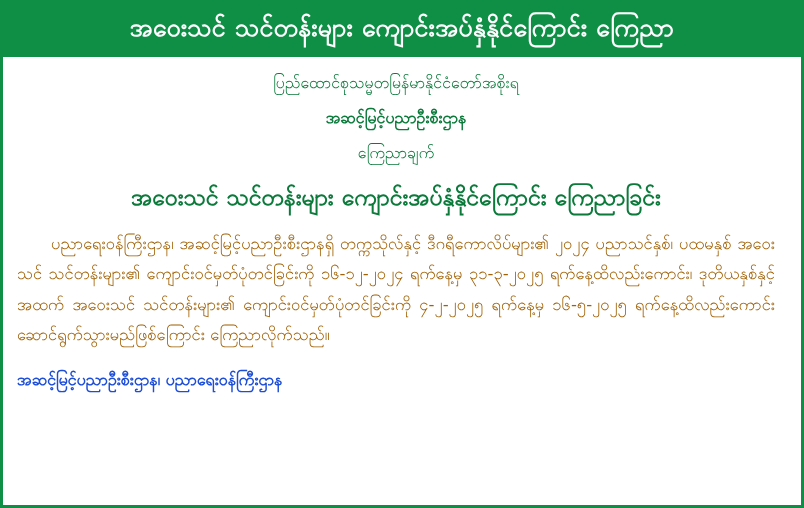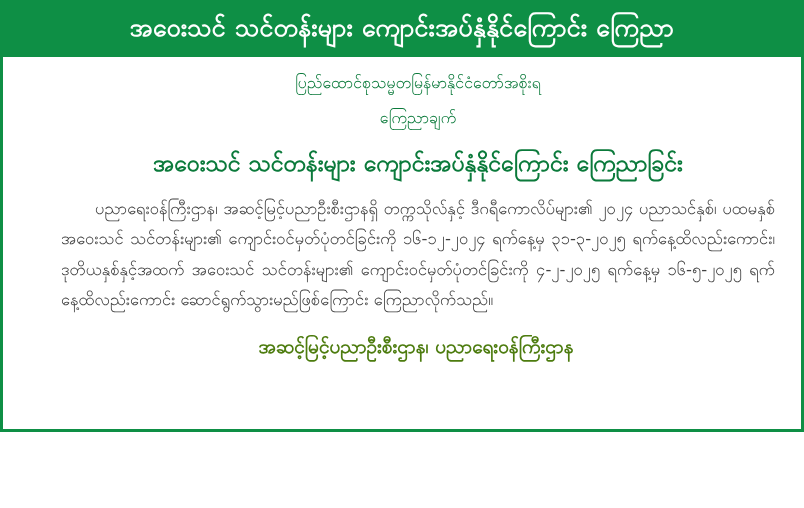--- a/index.html
+++ b/index.html
@@ -10,39 +10,38 @@
   body {
     width: 804px;
     height: 508px;
     font-family: "DejaVu Sans", "Liberation Sans", sans-serif;
     color: #0b7a3b;
     overflow: hidden;
   }
   .page {
     position: relative;
     width: 804px;
-    height: 432px;
+    height: 508px;
     box-sizing: border-box;
     border: 3px solid #0e8f45;
     background: #ffffff;
   }
   .banner {
     background: #0e8f45;
     color: #ffffff;
     text-align: center;
     padding: 10px 8px 14px 8px;
     font-size: 25px;
     font-weight: bold;
     line-height: 1.2;
     letter-spacing: 0.3px;
   }
   .body-area {
-    padding: 14px 26px 10px 26px;
+    padding: 14px 26px 10px 14px;
     color: #0b7a3b;
-    margin-left: 32px;
   }
   .center-line {
     text-align: center;
     font-size: 16px;
     line-height: 1.55;
     margin: 0 0 6px 0;
     color: #0b7a3b;
   }
   .center-line.bold {
     font-weight: bold;
@@ -58,43 +57,44 @@
     line-height: 1.45;
     color: #0b7a3b;
   }
   .para {
     text-align: justify;
     text-justify: inter-word;
     font-size: 16.5px;
     line-height: 1.85;
     margin: 0 0 8px 0;
     text-indent: 34px;
-    color: #404040;
+    color: #a16207;
   }
   .signature {
-    text-align: center;
-    font-size: 19px;
+    text-align: left;
+    font-size: 16px;
     font-weight: bold;
     margin-top: 18px;
     padding-right: 4px;
-    color: #4d7c0f;
+    color: #1d4ed8;
   }
 </style>
 </head>
 <body>
 
 <div class="page">
 
   <div class="banner">
     <span>အဝေးသင် သင်တန်းများ ကျောင်းအပ်နှံနိုင်ကြောင်း ကြေညာ</span>
   </div>
 
   <div class="body-area">
 
     <p class="center-line">ပြည်ထောင်စုသမ္မတမြန်မာနိုင်ငံတော်အစိုးရ</p>
+    <p class="center-line bold gap-top">အဆင့်မြင့်ပညာဦးစီးဌာန</p>
     <p class="center-line gap-top">ကြေညာချက်</p>
 
     <p class="headline">အဝေးသင် သင်တန်းများ ကျောင်းအပ်နှံနိုင်ကြောင်း ကြေညာခြင်း</p>
 
     <p class="para">ပညာရေးဝန်ကြီးဌာန၊ အဆင့်မြင့်ပညာဦးစီးဌာနရှိ တက္ကသိုလ်နှင့် ဒီဂရီကောလိပ်များ၏ ၂၀၂၄ ပညာသင်နှစ်၊ ပထမနှစ် အဝေးသင် သင်တန်းများ၏ ကျောင်းဝင်မှတ်ပုံတင်ခြင်းကို ၁၆-၁၂-၂၀၂၄ ရက်နေ့မှ ၃၁-၃-၂၀၂၅ ရက်နေ့ထိလည်းကောင်း၊ ဒုတိယနှစ်နှင့်အထက် အဝေးသင် သင်တန်းများ၏ ကျောင်းဝင်မှတ်ပုံတင်ခြင်းကို ၄-၂-၂၀၂၅ ရက်နေ့မှ ၁၆-၅-၂၀၂၅ ရက်နေ့ထိလည်းကောင်း ဆောင်ရွက်သွားမည်ဖြစ်ကြောင်း ကြေညာလိုက်သည်။</p>
 
     <p class="signature">အဆင့်မြင့်ပညာဦးစီးဌာန၊ ပညာရေးဝန်ကြီးဌာန</p>
 
   </div>
 </div>

